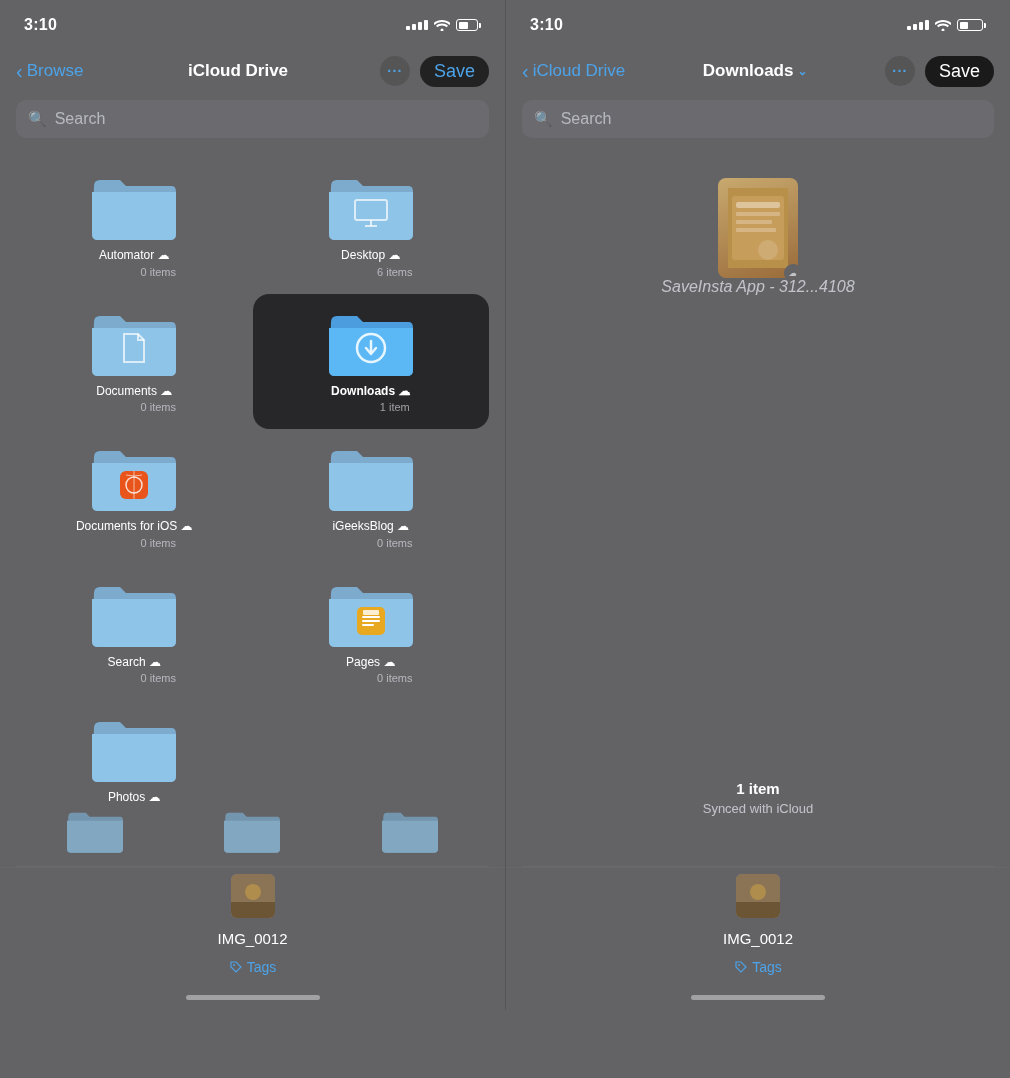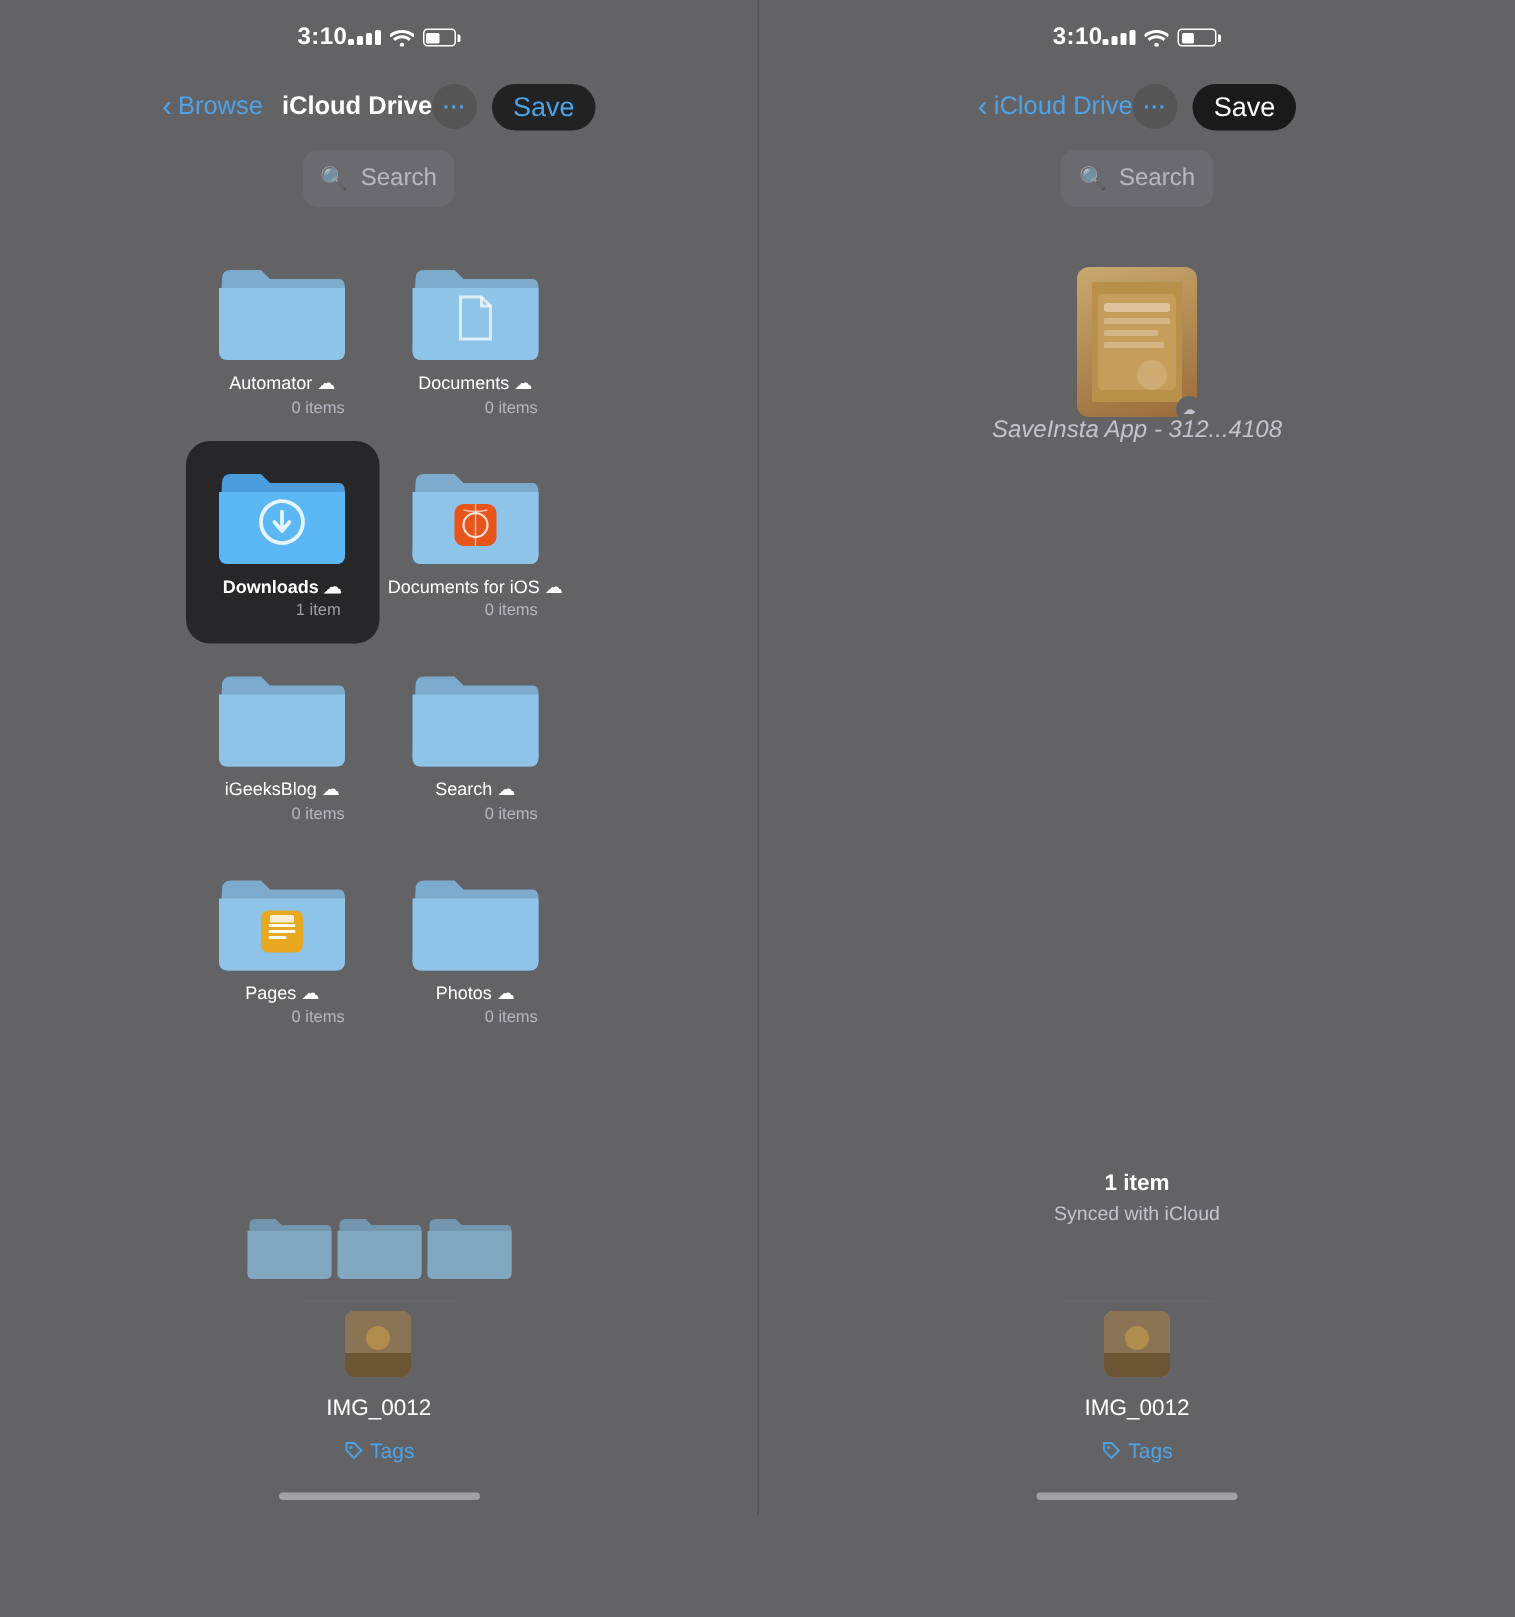--- a/index.html
+++ b/index.html
@@ -14,21 +14,20 @@
 
     
     .phone-panel {
       width: 505px;
       height: 1010px;
       background: #636366;
       display: flex;
       flex-direction: column;
       overflow: hidden;
       position: relative;
-      align-items: center;
     }
     .phone-panel + .phone-panel {
       border-left: 1px solid #555;
     }
 
     
     .status-bar {
       display: flex;
       justify-content: space-between;
       align-items: center;
@@ -330,20 +329,34 @@
       <div class="folder-icon-wrap">
         <svg class="folder-svg" viewBox="0 0 88 72" xmlns="http://www.w3.org/2000/svg">
           <path d="M4 16 Q4 10 10 10 L30 10 L36 16 L82 16 Q86 16 86 22 L86 64 Q86 70 80 70 L8 70 Q2 70 2 64 Z" fill="#7EB3D8" opacity="0.9"></path>
           <path d="M2 22 L2 64 Q2 70 8 70 L80 70 Q86 70 86 64 L86 22 Z" fill="#8EC4E8"></path>
         </svg>
       </div>
       <div class="file-name">Automator ☁</div>
       <div class="file-meta">0 items</div>
     </div>
 
+    <div class="file-item">
+      <div class="folder-icon-wrap">
+        <svg class="folder-svg" viewBox="0 0 88 72" xmlns="http://www.w3.org/2000/svg">
+          <path d="M4 16 Q4 10 10 10 L30 10 L36 16 L82 16 Q86 16 86 22 L86 64 Q86 70 80 70 L8 70 Q2 70 2 64 Z" fill="#7EB3D8" opacity="0.9"></path>
+          <path d="M2 22 L2 64 Q2 70 8 70 L80 70 Q86 70 86 64 L86 22 Z" fill="#8EC4E8"></path>
+
+          <rect x="28" y="30" width="32" height="20" rx="2" fill="none" stroke="rgba(255,255,255,0.7)" stroke-width="2"></rect>
+          <line x1="44" y1="50" x2="44" y2="56" stroke="rgba(255,255,255,0.7)" stroke-width="2"></line>
+          <line x1="38" y1="56" x2="50" y2="56" stroke="rgba(255,255,255,0.7)" stroke-width="2"></line>
+        </svg>
+      </div>
+      <div class="file-name">Desktop ☁</div>
+      <div class="file-meta">6 items</div>
+    </div>
 
     <div class="file-item">
       <div class="folder-icon-wrap">
         <svg class="folder-svg" viewBox="0 0 88 72" xmlns="http://www.w3.org/2000/svg">
           <path d="M4 16 Q4 10 10 10 L30 10 L36 16 L82 16 Q86 16 86 22 L86 64 Q86 70 80 70 L8 70 Q2 70 2 64 Z" fill="#7EB3D8" opacity="0.9"></path>
           <path d="M2 22 L2 64 Q2 70 8 70 L80 70 Q86 70 86 64 L86 22 Z" fill="#8EC4E8"></path>
 
           <path d="M34 28 L34 56 L54 56 L54 34 L48 28 Z" fill="none" stroke="rgba(255,255,255,0.7)" stroke-width="2"></path>
           <path d="M48 28 L48 34 L54 34" fill="none" stroke="rgba(255,255,255,0.7)" stroke-width="2"></path>
         </svg>
@@ -501,20 +514,24 @@
         </div>
         <div class="battery-tip"></div>
       </div>
     </div>
   </div>
 
   <div class="nav-bar">
     <div class="nav-left">
       <span class="nav-chevron">‹</span>
       <span class="nav-back-label">iCloud Drive</span>
+    </div>
+    <div class="nav-title">
+      <span>Downloads</span>
+      <span class="nav-title-dropdown">⌄</span>
     </div>
     <div class="nav-right">
       <div class="nav-dots-btn">
         <span>···</span>
       </div>
       <div class="nav-save-btn active">
         <span>Save</span>
       </div>
     </div>
   </div>

